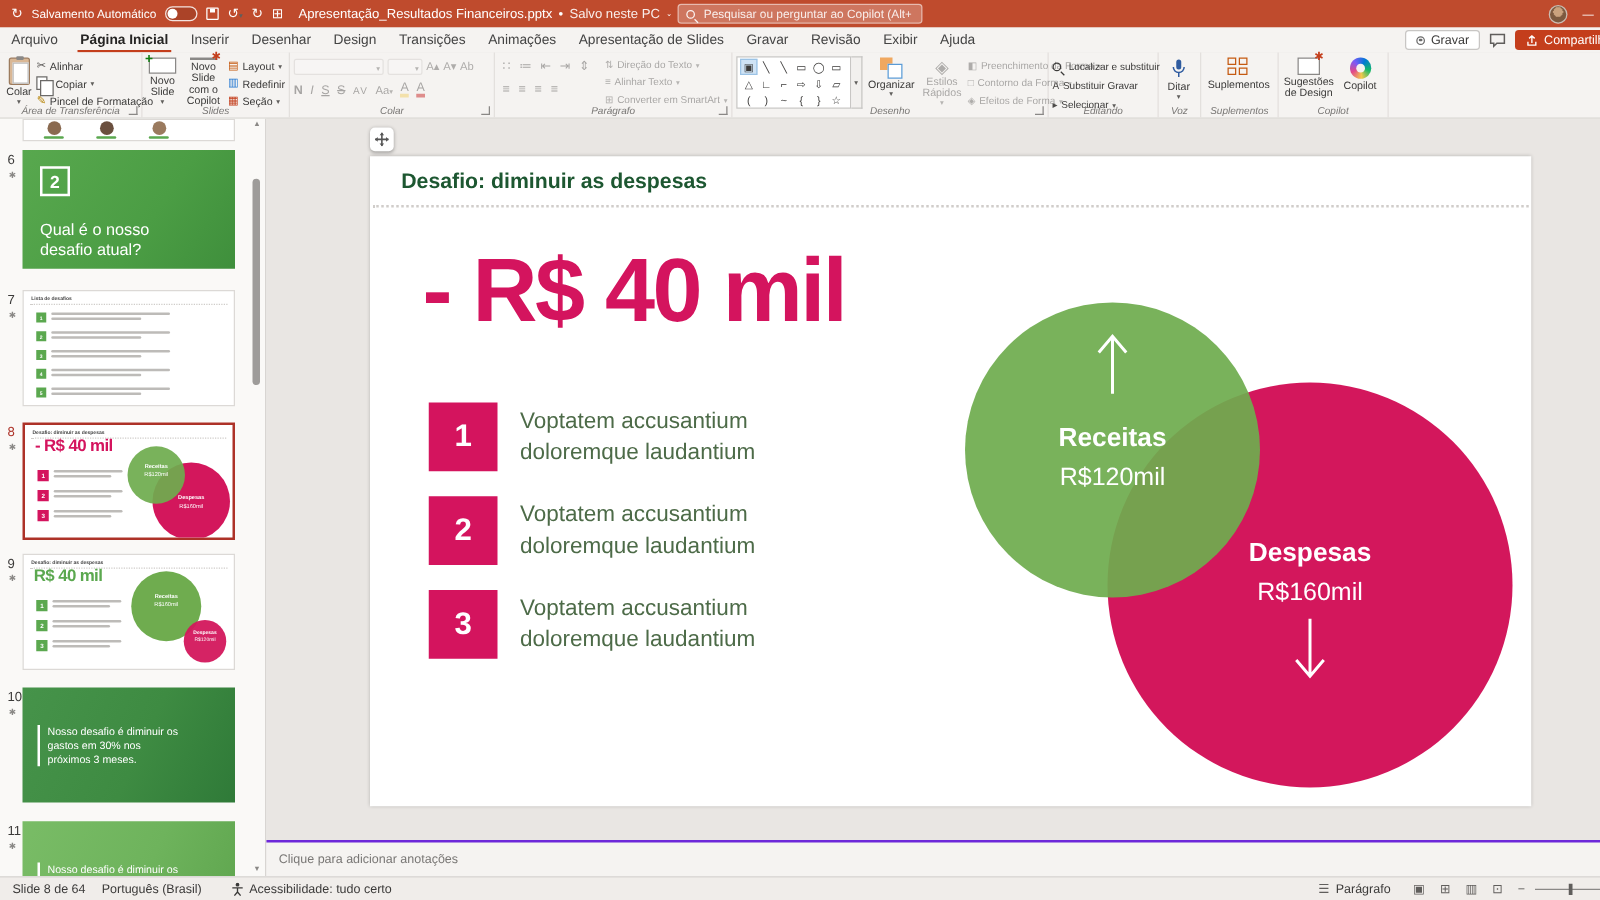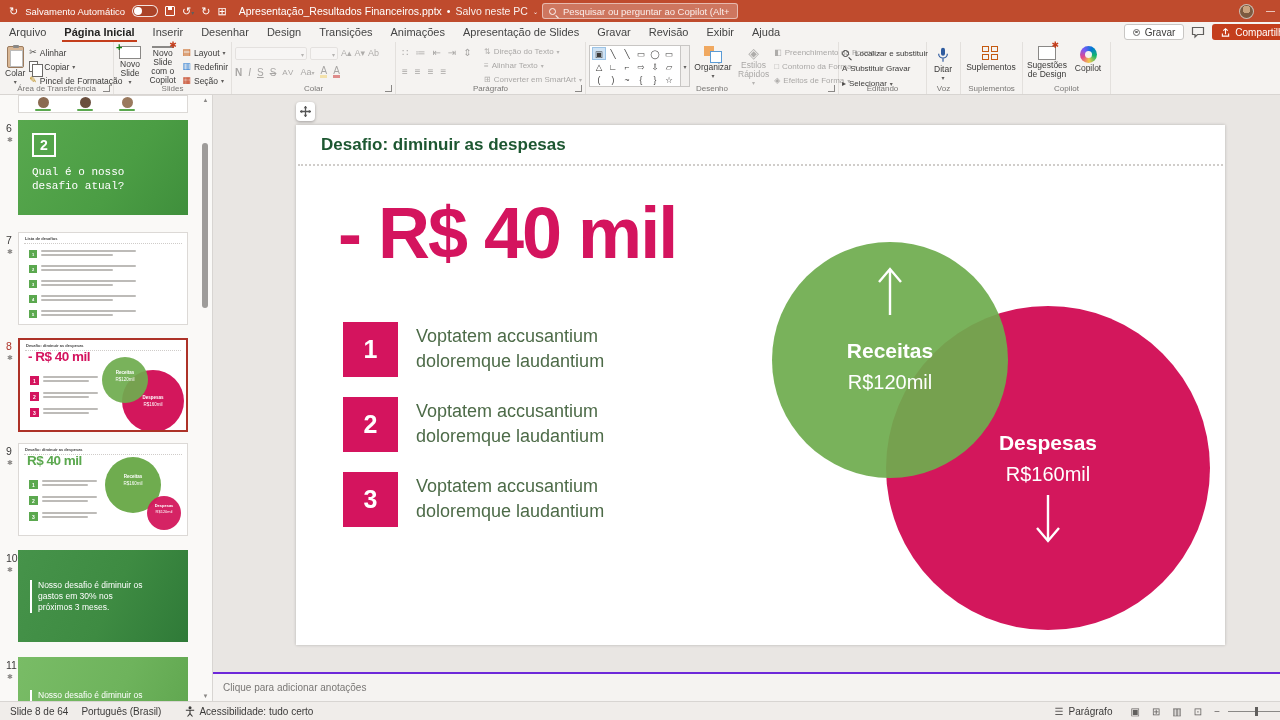--- a/index.html
+++ b/index.html
@@ -34,21 +34,21 @@
   .tabrow-right{margin-left:auto;display:flex;align-items:center;gap:7px;}
   .rec-btn{display:flex;align-items:center;gap:5px;background:#fff;border:1px solid #C8C6C4;border-radius:3px;height:16px;padding:0 8px;font-size:10px;color:#3b3a39;white-space:nowrap;}
   .rec-dot{width:7px;height:7px;border:1.4px solid #6b6b6b;border-radius:50%;position:relative;}
   .rec-dot::after{content:"";position:absolute;left:1.3px;top:1.3px;width:2.6px;height:2.6px;border-radius:50%;background:#6b6b6b;}
   .cmt-btn{display:flex;align-items:center;}
   .share-btn{display:flex;align-items:center;gap:5px;background:#C43E1C;color:#fff;border-radius:3px;height:16px;padding:0 9px;font-size:10px;white-space:nowrap;margin-right:-46px;}
 
   
   .ribbon{position:absolute;top:42px;left:0;right:0;height:53px;background:#F5F3F1;border-bottom:1px solid #D8D5D2;display:flex;align-items:stretch;font-size:9px;color:#3b3a39;}
   .rgroup{position:relative;border-right:1px solid #E3E0DD;padding:3px 3px 11px 3px;flex:none;}
-  .glabel{position:absolute;bottom:1px;left:0;right:0;text-align:center;font-size:8px;color:#797775;white-space:nowrap;overflow:hidden;}
+  .glabel{position:absolute;bottom:1px;left:0;right:0;text-align:center;font-size:8px;color:#797775;white-space:nowrap;overflow:hidden;font-style:italic;}
   .lnch{position:absolute;right:3px;bottom:2px;width:7px;height:7px;border-right:1px solid #8a8886;border-bottom:1px solid #8a8886;}
   .rbig{display:inline-flex;flex-direction:column;align-items:center;gap:1px;padding:1px 2px;height:41px;text-align:center;line-height:1.05;font-size:8.5px;vertical-align:top;}
   .rsmall{display:flex;align-items:center;gap:3px;height:13px;white-space:nowrap;font-size:8.5px;}
   .dd{font-size:6px;color:#605e5c;}
   .dis{opacity:.42;}
   .combo{height:13px;background:#FBFAF9;border:1px solid #CDCAC7;border-radius:2px;position:relative;}
   .combo .dd{position:absolute;right:2px;top:3px;}
   .ic{font-size:11px;line-height:1;color:#4d4b49;}
   .ic-paste{width:17px;height:22px;background:#D9B795;border:1px solid #9c7b5e;border-radius:2px;position:relative;}
   .ic-paste::before{content:"";position:absolute;left:2px;top:3px;width:11px;height:15px;background:#fff;border:1px solid #bbb;}
@@ -434,21 +434,21 @@
               <span style="width:11px;height:11px;border-radius:50%;background:#9a7a5e;"></span>
               <span class="bar" style="width:16px;background:#5BA84F;"></span>
             </div>
         </div>
       </div>
 
       <span class="tnum" style="top:27px">6</span>
       <span class="tstar" style="top:41px">✱</span>
       <div class="thumb" style="top:25px;height:95px;background:linear-gradient(125deg,#58A84E 0%,#4B9D44 60%,#3F8F3C 100%);border:none;">
         <div style="position:absolute;left:14px;top:13px;width:24px;height:24px;border:2px solid #fff;color:#fff;font-weight:bold;font-size:14px;display:flex;align-items:center;justify-content:center;">2</div>
-        <div style="position:absolute;left:14px;top:46px;width:125px;color:#fff;font-size:11px;line-height:1.25;font-family:Liberation Mono, monospace;">Qual é o nosso desafio atual?</div>
+        <div style="position:absolute;left:14px;top:56px;width:125px;color:#fff;font-size:13px;line-height:1.25;">Qual é o nosso desafio atual?</div>
       </div>
 
       <span class="tnum" style="top:139px">7</span>
       <span class="tstar" style="top:153px">✱</span>
       <div class="thumb" style="top:137px;height:93px;">
         <div class="t-title">Lista de desafios</div>
         <div class="t-rule"></div>
         <div style="position:absolute;left:10px;top:17px;display:flex;flex-direction:column;gap:7px;">
           <div style="display:flex;gap:4px;">
               <span class="minisq" style="width:8px;height:8px;background:#5BA84F;font-size:4px;">1</span>

